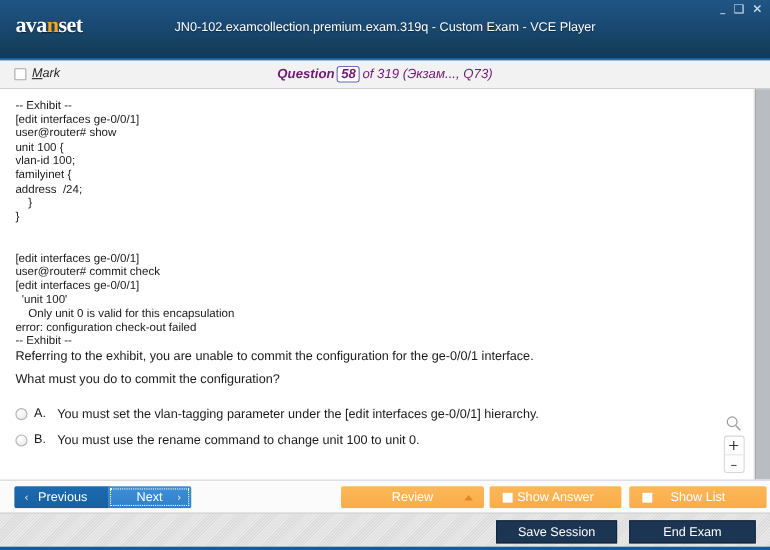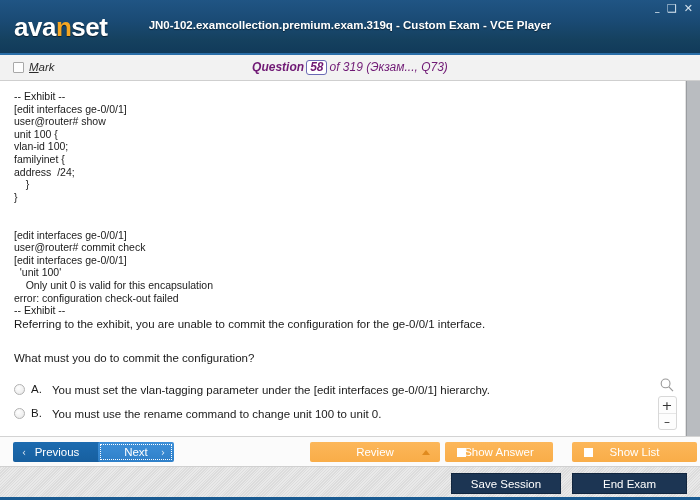--- a/index.html
+++ b/index.html
@@ -30,37 +30,37 @@
     overflow: hidden;
   }
   .titlebar-inner {
     position: absolute;
     inset: 0;
     background: linear-gradient(to bottom, #205584 0%, #1a4a74 40%, #15415f 75%, #113a5a 100%);
   }
   .logo {
     position: absolute;
     left: 14px; top: 12px;
-    font-size: 26px;
+    font-size: 20px;
     letter-spacing: -0.5px;
     font-weight: bold;
     color: #ffffff;
-    font-family: Liberation Sans, sans-serif;
+    font-family: Liberation Serif, serif;
     text-shadow: 0 1px 1px rgba(0,0,0,.55);
     user-select: none;
   }
   .logo .accent { color: #f5a623; }
 
   .window-title {
     position: absolute;
     left: 0; right: 0; top: 19px;
     text-align: center;
     color: #ffffff;
     font-size: 11.5px;
-    font-weight: bold;
+    font-weight: normal;
     white-space: nowrap;
     text-shadow: 0 1px 1px rgba(0,0,0,.5);
   }
 
   .wincontrols {
     position: absolute;
     right: 7px; top: 4px;
     display: flex;
     gap: 7px;
     align-items: center;
@@ -154,21 +154,21 @@
   }
 
   .qtext {
     font-size: 11.5px;
     color: #1a1a1a;
     line-height: 15px;
   }
   .qtext2 {
     font-size: 11.5px;
     color: #1a1a1a;
-    margin-top: 19px;
+    margin-top: 6px;
     line-height: 15px;
   }
 
   .options {
     margin-top: 17px;
   }
   .option {
     display: flex;
     align-items: flex-start;
     gap: 6px;
@@ -263,21 +263,21 @@
     outline-offset: -3px;
   }
   .btn-orange {
     background: linear-gradient(to bottom, #fcb75a 0%, #f9ad48 100%);
     background-color: #fab253;
     color: #ffffff;
   }
   .btn-prev { left: 13px; width: 88px; }
   .btn-next { left: 98px; width: 76px; }
   .btn-review { left: 310px; width: 130px; }
-  .btn-showanswer { left: 445px; width: 108px; }
+  .btn-showanswer { left: 445px; width: 120px; }
   .btn-showlist { left: 572px; width: 125px; }
 
   .arrow-l, .arrow-r {
     font-size: 10px;
     opacity: .85;
     font-family: "DejaVu Sans", sans-serif;
   }
   .btn-prev .arrow-l { position: absolute; left: 9px; }
   .btn-next .arrow-r { position: absolute; right: 9px; }
   .caret-up {

